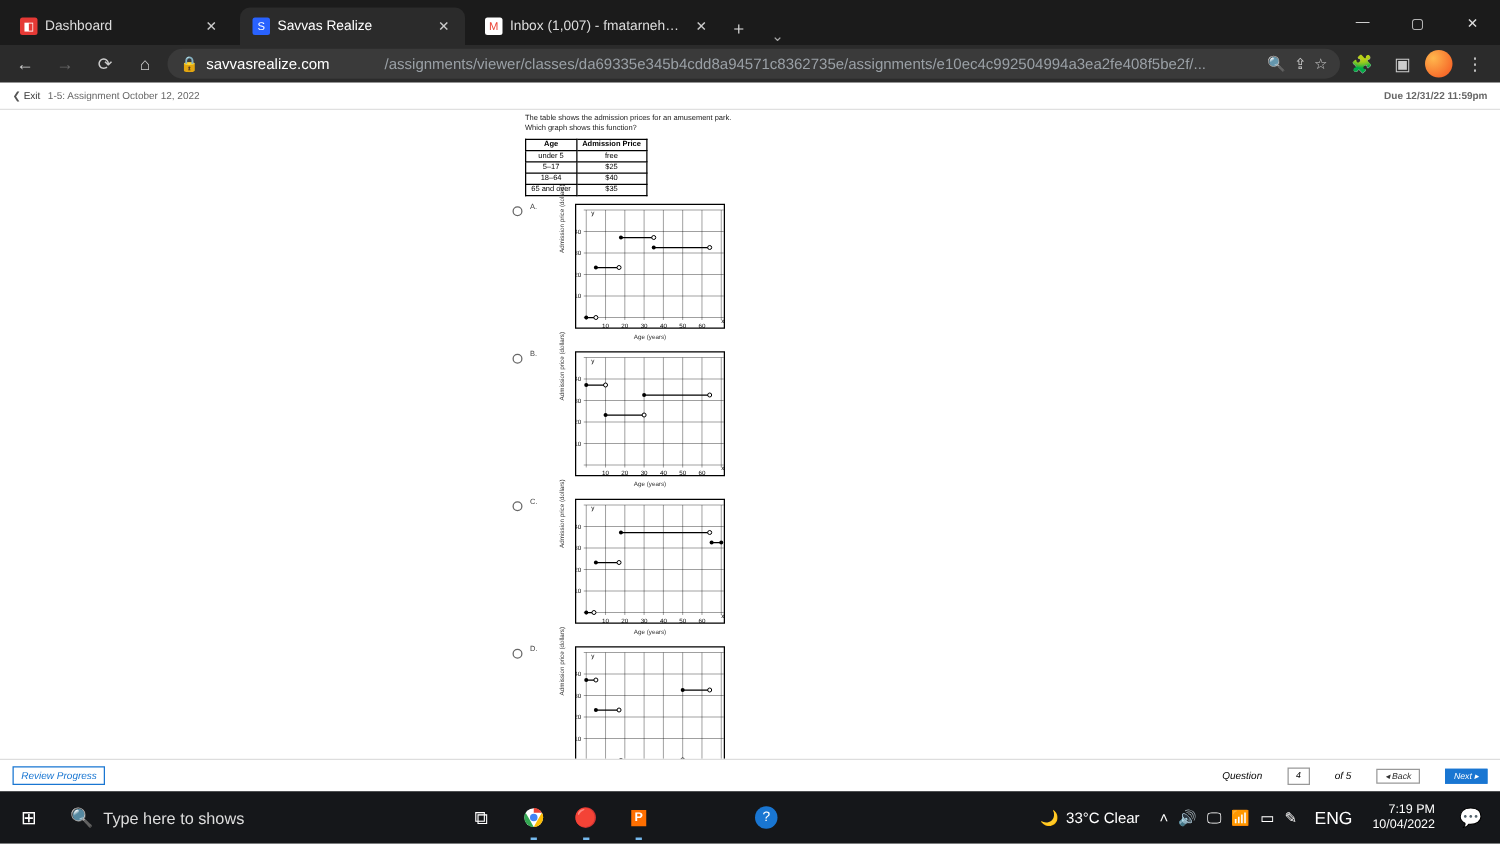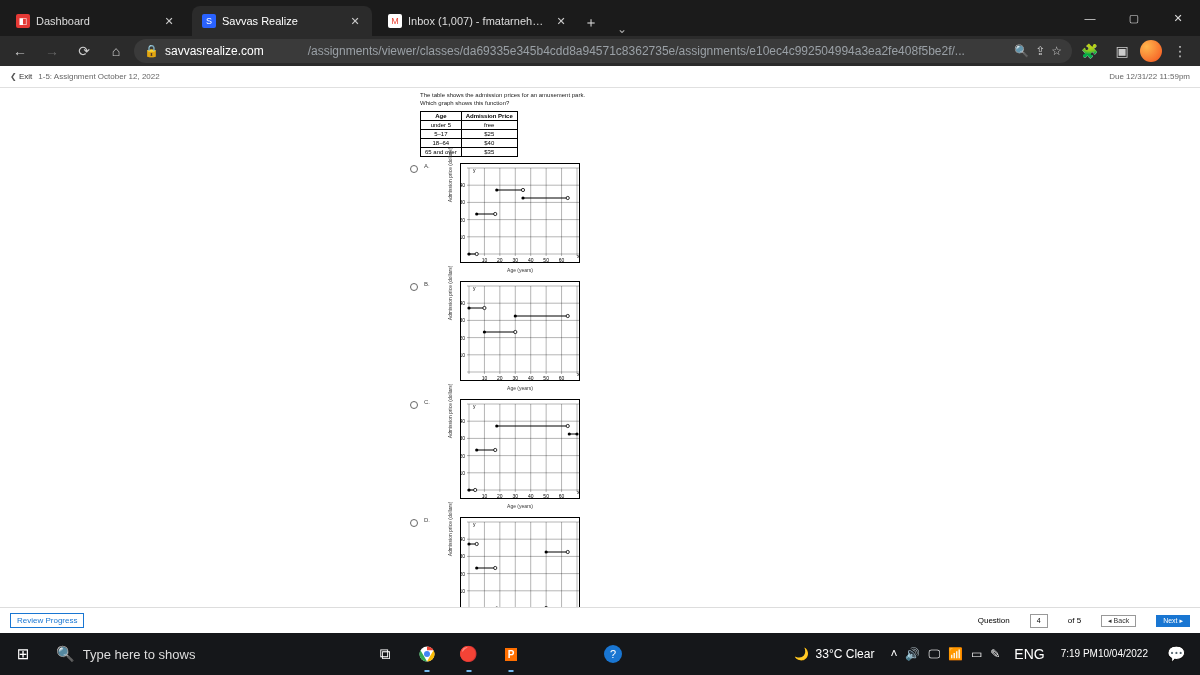--- a/index.html
+++ b/index.html
@@ -24,21 +24,21 @@
   .url .lock { color:#9aa0a6; }
   .url .txt { white-space:nowrap; overflow:hidden; text-overflow:ellipsis; flex:1; }
   .url .host { color:#fff; }
   .url .path { color:#9aa0a6;padding-left:44px; }
   .avatar { width:22px; height:22px; border-radius:50%; background:radial-gradient(circle at 30% 30%, #ffb74d, #f4511e); }
 
   
   .app-header { height: 22px; display:flex; align-items:center; font-size:8px; color:#555; padding:0 10px; border-bottom:1px solid #e0e0e0; }
   .app-header .exit { color:#333; cursor:pointer; }
   .app-header .crumb { margin-left:6px; color:#666;text-align:right; }
-  .app-header .due { margin-left:auto; color:#666; }
+  .app-header .due { margin-left:auto; color:#666;font-weight:bold; }
 
   
   .main { height: 545px; overflow:hidden; background:#fff; display:flex; justify-content:center; position:relative; }
   .page-wrap { width: 380px; background:#fff; transform:scale(1); transform-origin:top center; }
   .prompt { font-size:6px; color:#222; margin:4px 0 2px 10px; line-height:1.3; }
 
   
   .adm-table { border-collapse:collapse; margin-left:10px; margin-top:3px; font-size:6px; }
   .adm-table th, .adm-table td { border:1px solid #000; padding:1px 4px; text-align:center; }
   .adm-table th { font-weight:bold; }
@@ -52,36 +52,36 @@
   .grid line { stroke:#000; stroke-width:0.3; }
   .glabel { font-size:5px; fill:#000; }
   .axis-title-y { position:absolute; left:-10px; top:50%; transform:rotate(-90deg) translateX(25%); transform-origin:left; font-size:5px; white-space:nowrap; color:#333; }
   .axis-title-x { position:absolute; bottom:-10px; left:50%; transform:translateX(-50%); font-size:5px; color:#333; }
   .option-row { margin-bottom:18px; }
   .seg { stroke:#000; stroke-width:1; }
   .pt { fill:#000; }
   .pt-open { fill:#fff; stroke:#000; stroke-width:0.8; }
 
   
-  .footer { position:absolute; bottom:0; left:0; right:0; height:26px; border-top:1px solid #ddd; display:flex; align-items:center; padding:0 10px; font-size:8px; background:#fff; }
+  .footer { position:absolute; bottom:0; left:0; right:0; height:26px; border-top:1px solid #ddd; display:flex; align-items:center; padding:0 10px; font-size:8px; background:#fff;font-style:italic; }
   .review { border:1px solid #1976d2; color:#1976d2; padding:2px 6px; cursor:pointer; }
   .qnav { margin-left:auto; display:flex; align-items:center; gap:20px; }
   .qbox { border:1px solid #999; width:18px; height:14px; display:flex; align-items:center; justify-content:center; font-size:7px; }
   .navbtn { border:1px solid #999; padding:1px 6px; font-size:7px; color:#333; }
   .navbtn.next { background:#1976d2; color:#fff; border-color:#1976d2; }
 
   
   .taskbar { height:42px; background:#15171a; display:flex; align-items:center; color:#fff; padding:0 2px; position:relative; }
   .tb-btn { width:42px; height:40px; display:flex; align-items:center; justify-content:center; font-size:15px; }
   .tb-search { display:flex; align-items:center; gap:8px; height:40px; padding:0 12px; color:#ddd; font-size:13px; width:320px; }
   .tb-search .mag { font-size:15px; }
   .tb-right { margin-left:auto; display:flex; align-items:center; height:42px; }
   .weather { display:flex; align-items:center; gap:6px; font-size:12px; padding:0 10px; }
   .tray { display:flex; align-items:center; gap:8px; font-size:12px; padding:0 6px; }
-  .clock { display:flex; flex-direction:row; align-items:flex-end; font-size:10px; line-height:1.2; padding:0 8px; }
+  .clock { display:flex; flex-direction:column; align-items:flex-end; font-size:10px; line-height:1.2; padding:0 8px; }
   .lang { font-size:14px; padding:0 8px; }
   .pbtn { position:relative; }
   .pbtn::after { content:""; position:absolute; bottom:2px; left:50%; transform:translateX(-50%); width:5px; height:2px; background:#76b9ed; }
 </style>
 </head>
 <body>
 
 <div class="titlebar">
   <div class="tab">
     <span class="fav" style="background:#e53935;color:#fff">◧</span>

